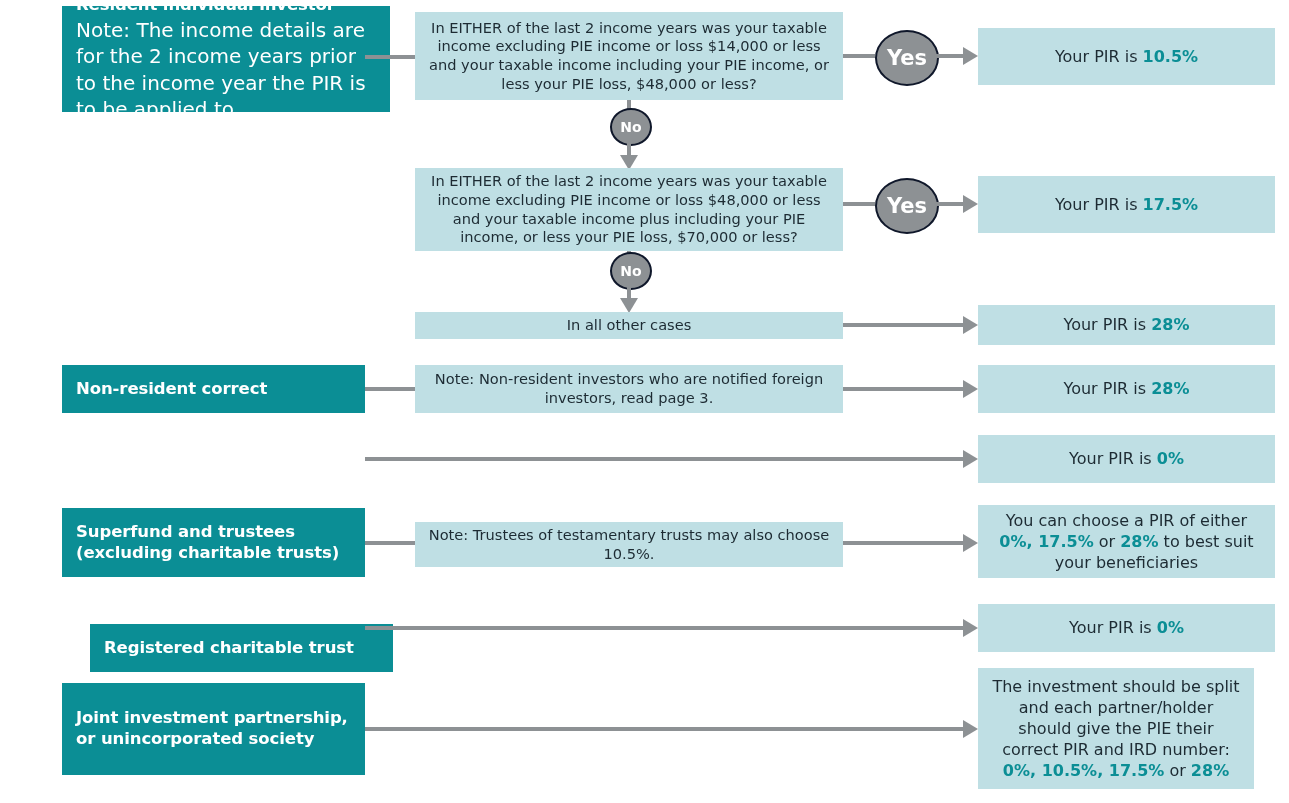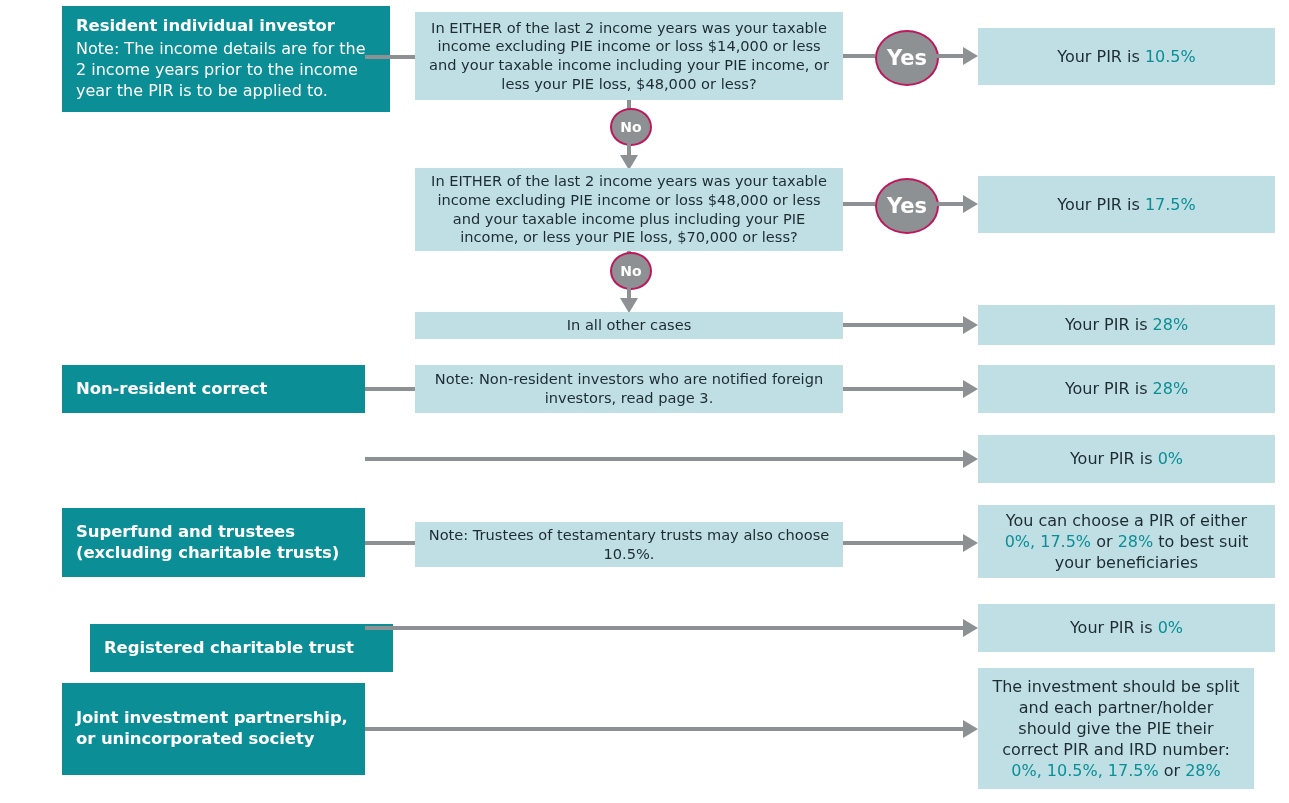--- a/index.html
+++ b/index.html
@@ -24,21 +24,21 @@
     justify-content:center;
     padding:8px 12px 8px 14px;
   }
   .cat .title{
     font-weight:bold;
     font-size:16.5px;
     line-height:1.25;
     letter-spacing:-0.1px;
   }
   .cat .note{
-    font-size:16px;
+    font-size:20px;
     line-height:1.33;
     font-weight:normal;
     margin-top:1px;
   }
   .qbox{
     background:#BFDFE4;
     color:#1d2b33;
     display:flex;
     align-items:center;
     justify-content:center;
@@ -52,21 +52,21 @@
     background:#BFDFE4;
     color:#1d2b33;
     display:flex;
     align-items:center;
     justify-content:center;
     text-align:center;
     font-size:16px;
     line-height:1.32;
     padding:4px 12px;
   }
-  .result b{color:#0B8E95;font-weight:normal;}
+  .result b{color:#0B8E95;font-weight:bold;}
   .result .inner{width:100%;}
 
   
   .hline{
     position:absolute;
     height:4px;
     background:#8d9194;
   }
   .vline{
     position:absolute;
@@ -87,21 +87,21 @@
     border-right:9px solid transparent;
     border-top:15px solid #8d9194;
   }
   
   .badge{
     position:absolute;
     display:flex;
     align-items:center;
     justify-content:center;
     background:#8d9194;
-    border:2px solid #be185d;
+    border:2px solid #0f172a;
     border-radius:50%;
     color:#ffffff;
     font-weight:bold;
   }
   .badge-yes{
     width:60px;height:52px;
     font-size:21px;
   }
   .badge-no{
     width:38px;height:34px;

